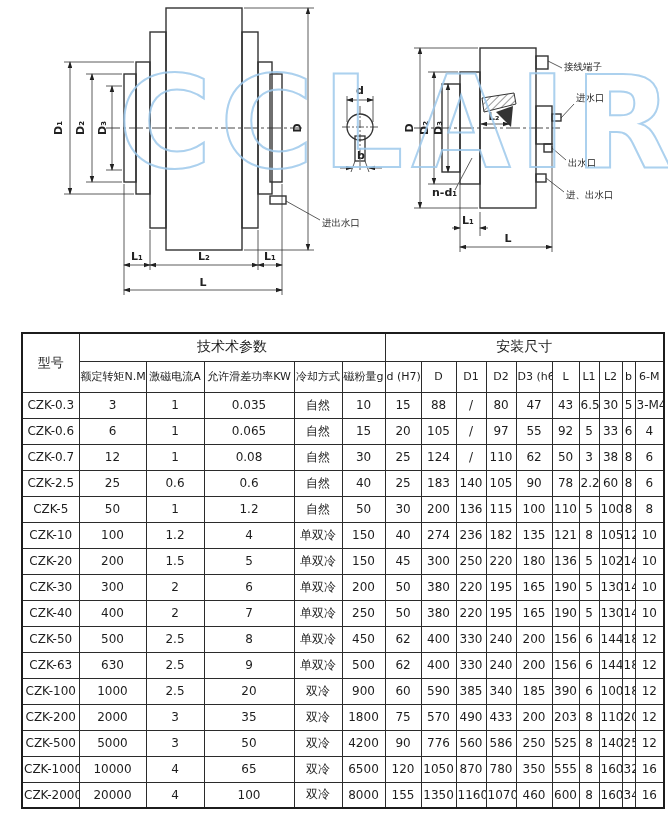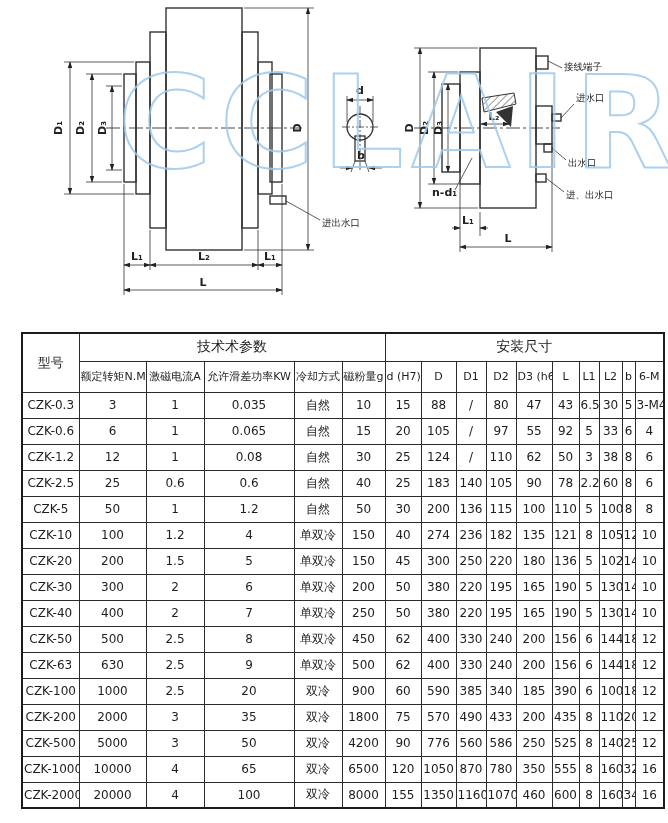--- a/index.html
+++ b/index.html
@@ -265,21 +265,21 @@
           <td>/</td>
           <td>97</td>
           <td>55</td>
           <td>92</td>
           <td>5</td>
           <td>33</td>
           <td>6</td>
           <td>4</td>
         </tr>
         <tr>
-          <td>CZK-1.2</td>
+          <td>CZK-0.7</td>
           <td>12</td>
           <td>1</td>
           <td>0.08</td>
           <td>自然</td>
           <td>30</td>
           <td>25</td>
           <td>124</td>
           <td>/</td>
           <td>110</td>
           <td>62</td>
@@ -456,21 +456,21 @@
           <td>2000</td>
           <td>3</td>
           <td>35</td>
           <td>双冷</td>
           <td>1800</td>
           <td>75</td>
           <td>570</td>
           <td>490</td>
           <td>433</td>
           <td>200</td>
-          <td>435</td>
+          <td>203</td>
           <td>8</td>
           <td>110</td>
           <td>20</td>
           <td>12</td>
         </tr>
         <tr>
           <td>CZK-500</td>
           <td>5000</td>
           <td>3</td>
           <td>50</td>

